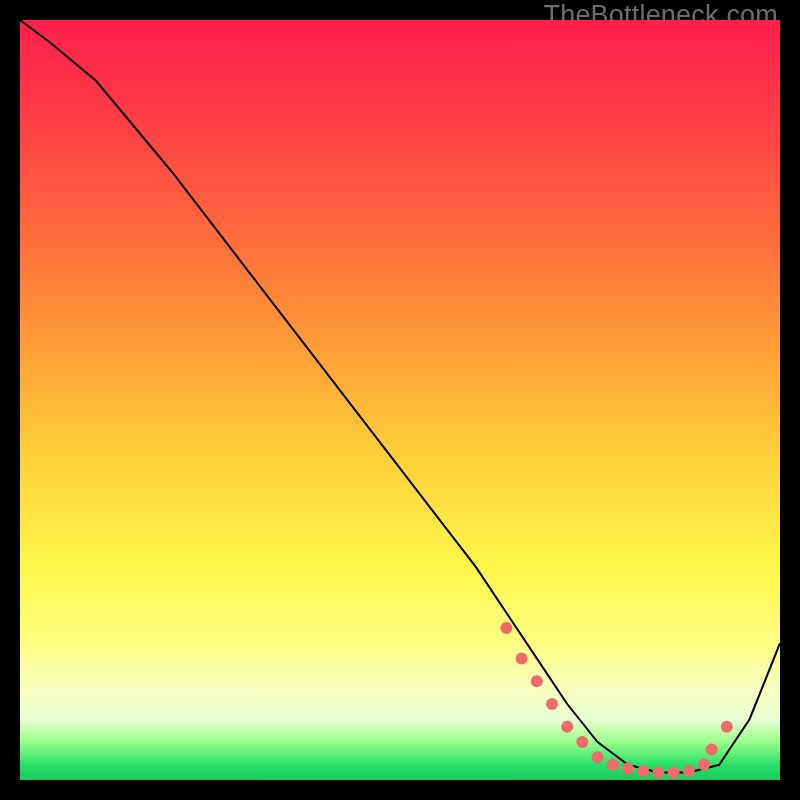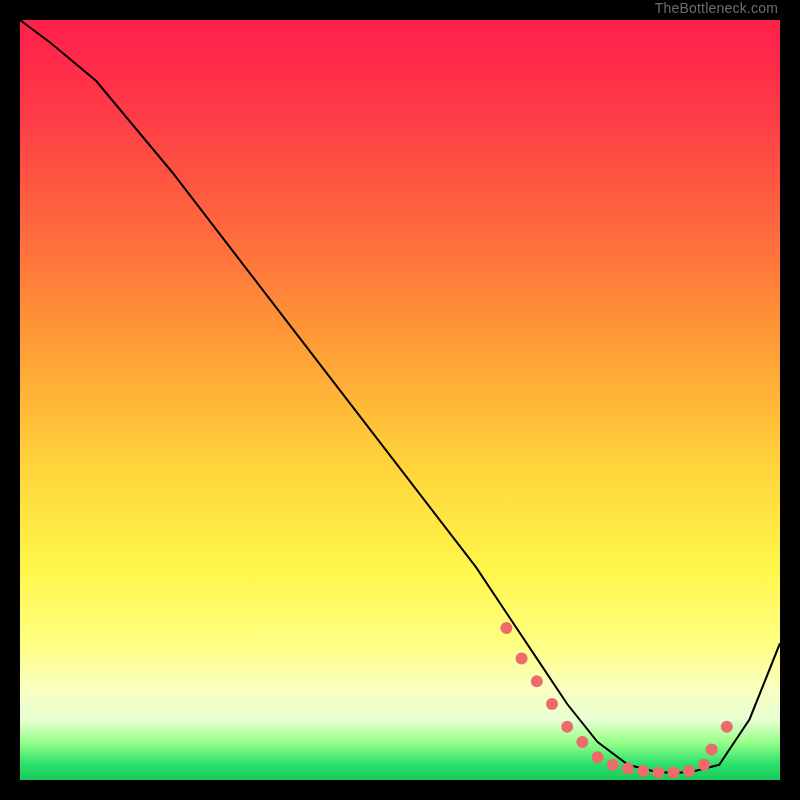--- a/index.html
+++ b/index.html
@@ -35,21 +35,21 @@
       #98ff8a 95%,
       #29e06a 98%,
       #19c95c 100%
     );
   }
   .watermark {
     position: absolute;
     top: 0px;
     right: 22px;
     color: #6d6d6d;
-    font-size: 14px;
+    font-size: 27px;
     font-weight: 500;
     letter-spacing: 0.2px;
     user-select: none;
   }
   svg.curve {
     position: absolute;
     left: 0;
     top: 0;
     width: 760px;
     height: 760px;

